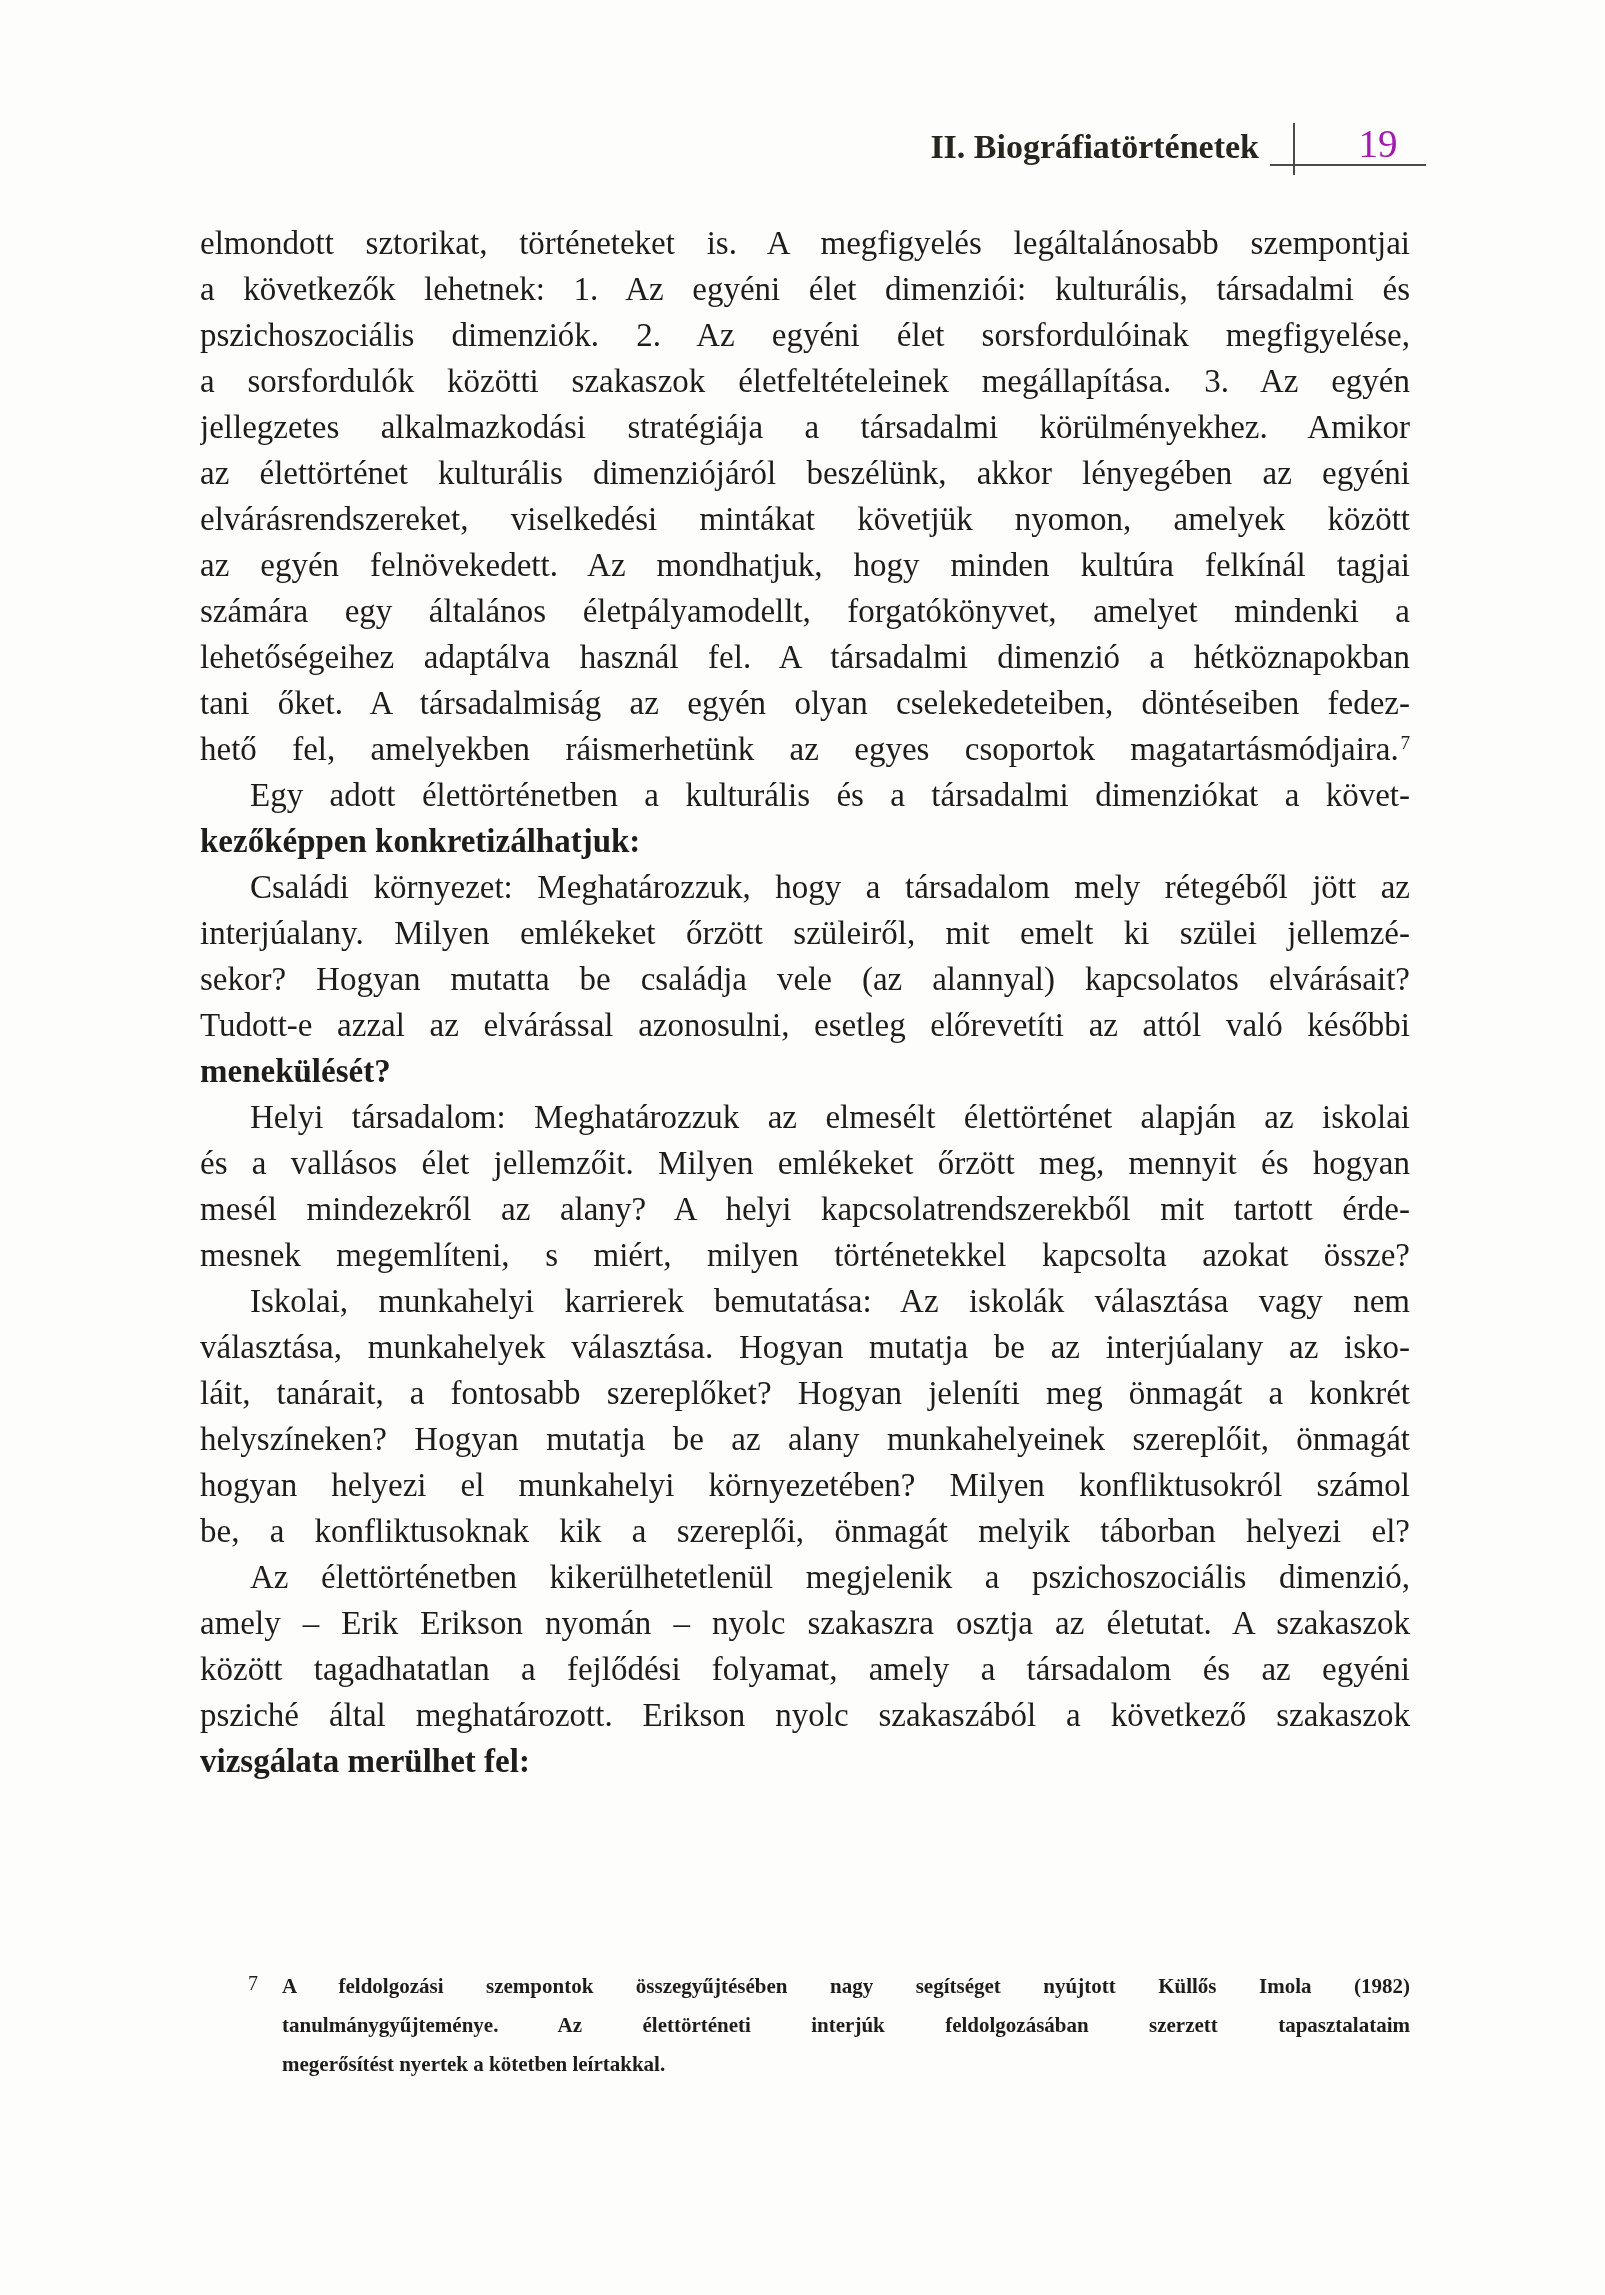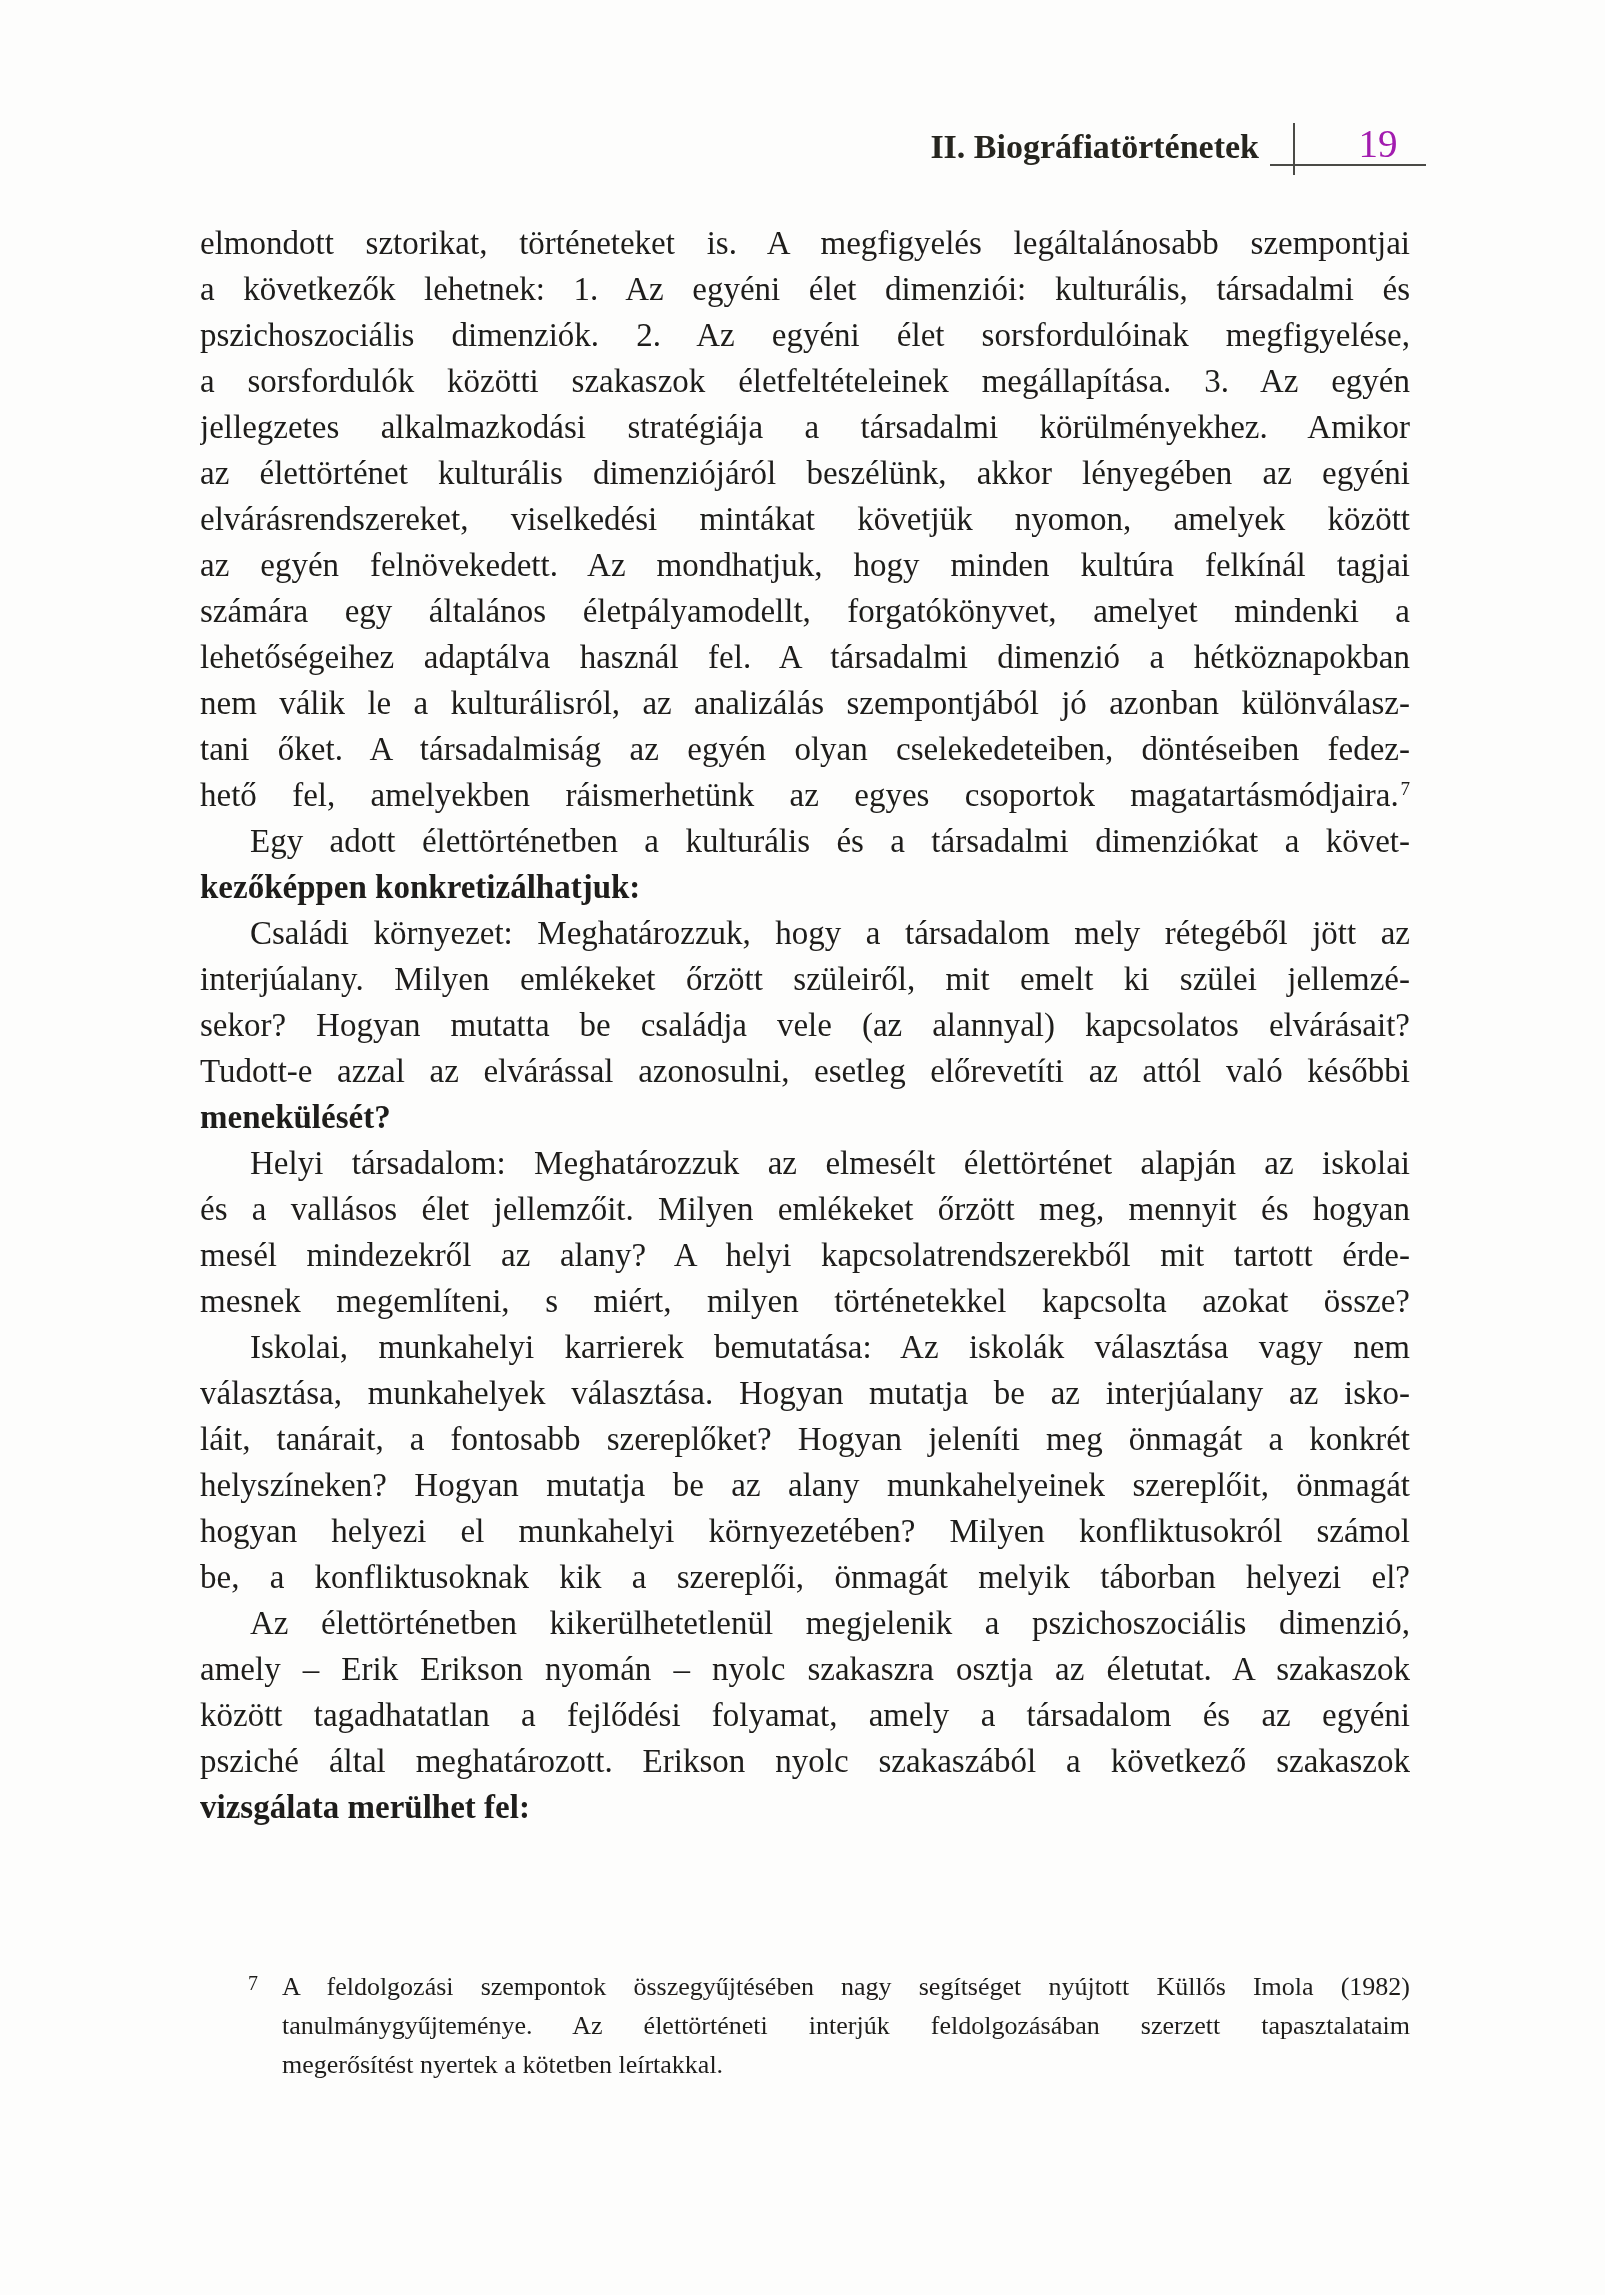--- a/index.html
+++ b/index.html
@@ -87,22 +87,23 @@
   }
   .fn-marker {
     position: absolute;
     left: 0;
     top: 5.2px;
     font-size: 20px;
     color: #1e1d1b;
   }
   .fn-text {
     margin-left: 34px;
-    font-size: 26px;
+    font-size: 21px;
     line-height: 39px;
+    font-weight: bold;
   }
   .fn-line {
     text-align: justify;
     text-align-last: justify;
   }
   .fn-line.lastline { text-align-last: left; }
 </style>
 </head>
 <body>
 
@@ -120,21 +121,20 @@
       <div class="tline">elmondott sztorikat, történeteket is. A megfigyelés legáltalánosabb szempontjai</div>
       <div class="tline">a következők lehetnek: 1. Az egyéni élet dimenziói: kulturális, társadalmi és</div>
       <div class="tline">pszichoszociális dimenziók. 2. Az egyéni élet sorsfordulóinak megfigyelése,</div>
       <div class="tline">a sorsfordulók közötti szakaszok életfeltételeinek megállapítása. 3. Az egyén</div>
       <div class="tline">jellegzetes alkalmazkodási stratégiája a társadalmi körülményekhez. Amikor</div>
       <div class="tline">az élettörténet kulturális dimenziójáról beszélünk, akkor lényegében az egyéni</div>
       <div class="tline">elvárásrendszereket, viselkedési mintákat követjük nyomon, amelyek között</div>
       <div class="tline">az egyén felnövekedett. Az mondhatjuk, hogy minden kultúra felkínál tagjai</div>
       <div class="tline">számára egy általános életpályamodellt, forgatókönyvet, amelyet mindenki a</div>
       <div class="tline">lehetőségeihez adaptálva használ fel. A társadalmi dimenzió a hétköznapokban</div>
-      <div class="tline">nem válik le a kulturálisról, az analizálás szempontjából jó azonban különválasz-</div>
       <div class="tline">tani őket. A társadalmiság az egyén olyan cselekedeteiben, döntéseiben fedez-</div>
       <div class="tline"><span>hető fel, amelyekben ráismerhetünk az egyes csoportok magatartásmódjaira.</span><span class="sup">7</span></div>
       <div class="tline indent">Egy adott élettörténetben a kulturális és a társadalmi dimenziókat a követ-</div>
       <div class="tline lastline">kezőképpen konkretizálhatjuk:</div>
       <div class="tline indent"><span class="it">Családi környezet:</span><span> Meghatározzuk, hogy a társadalom mely rétegéből jött az</span></div>
       <div class="tline">interjúalany. Milyen emlékeket őrzött szüleiről, mit emelt ki szülei jellemzé-</div>
       <div class="tline">sekor? Hogyan mutatta be családja vele (az alannyal) kapcsolatos elvárásait?</div>
       <div class="tline">Tudott-e azzal az elvárással azonosulni, esetleg előrevetíti az attól való későbbi</div>
       <div class="tline lastline">menekülését?</div>
       <div class="tline indent"><span class="it">Helyi társadalom:</span><span> Meghatározzuk az elmesélt élettörténet alapján az iskolai</span></div>

